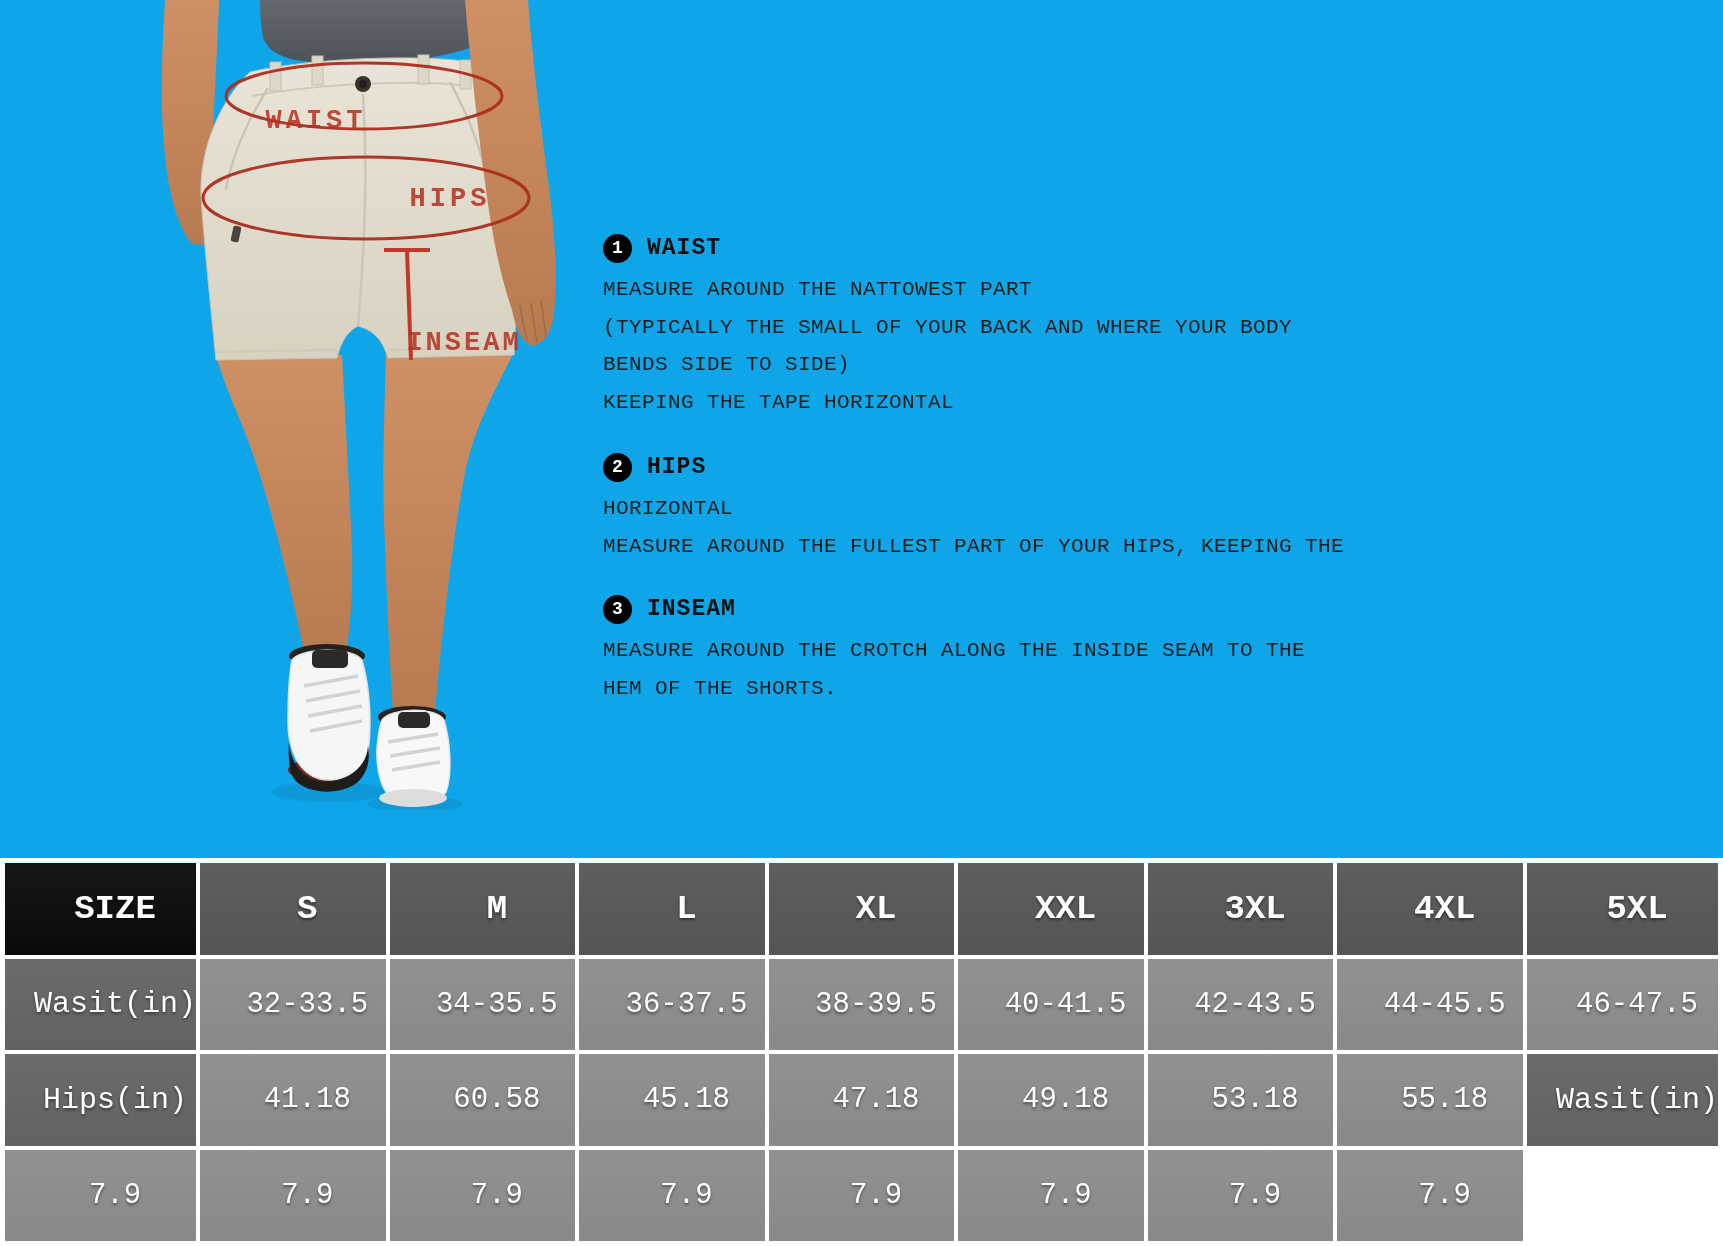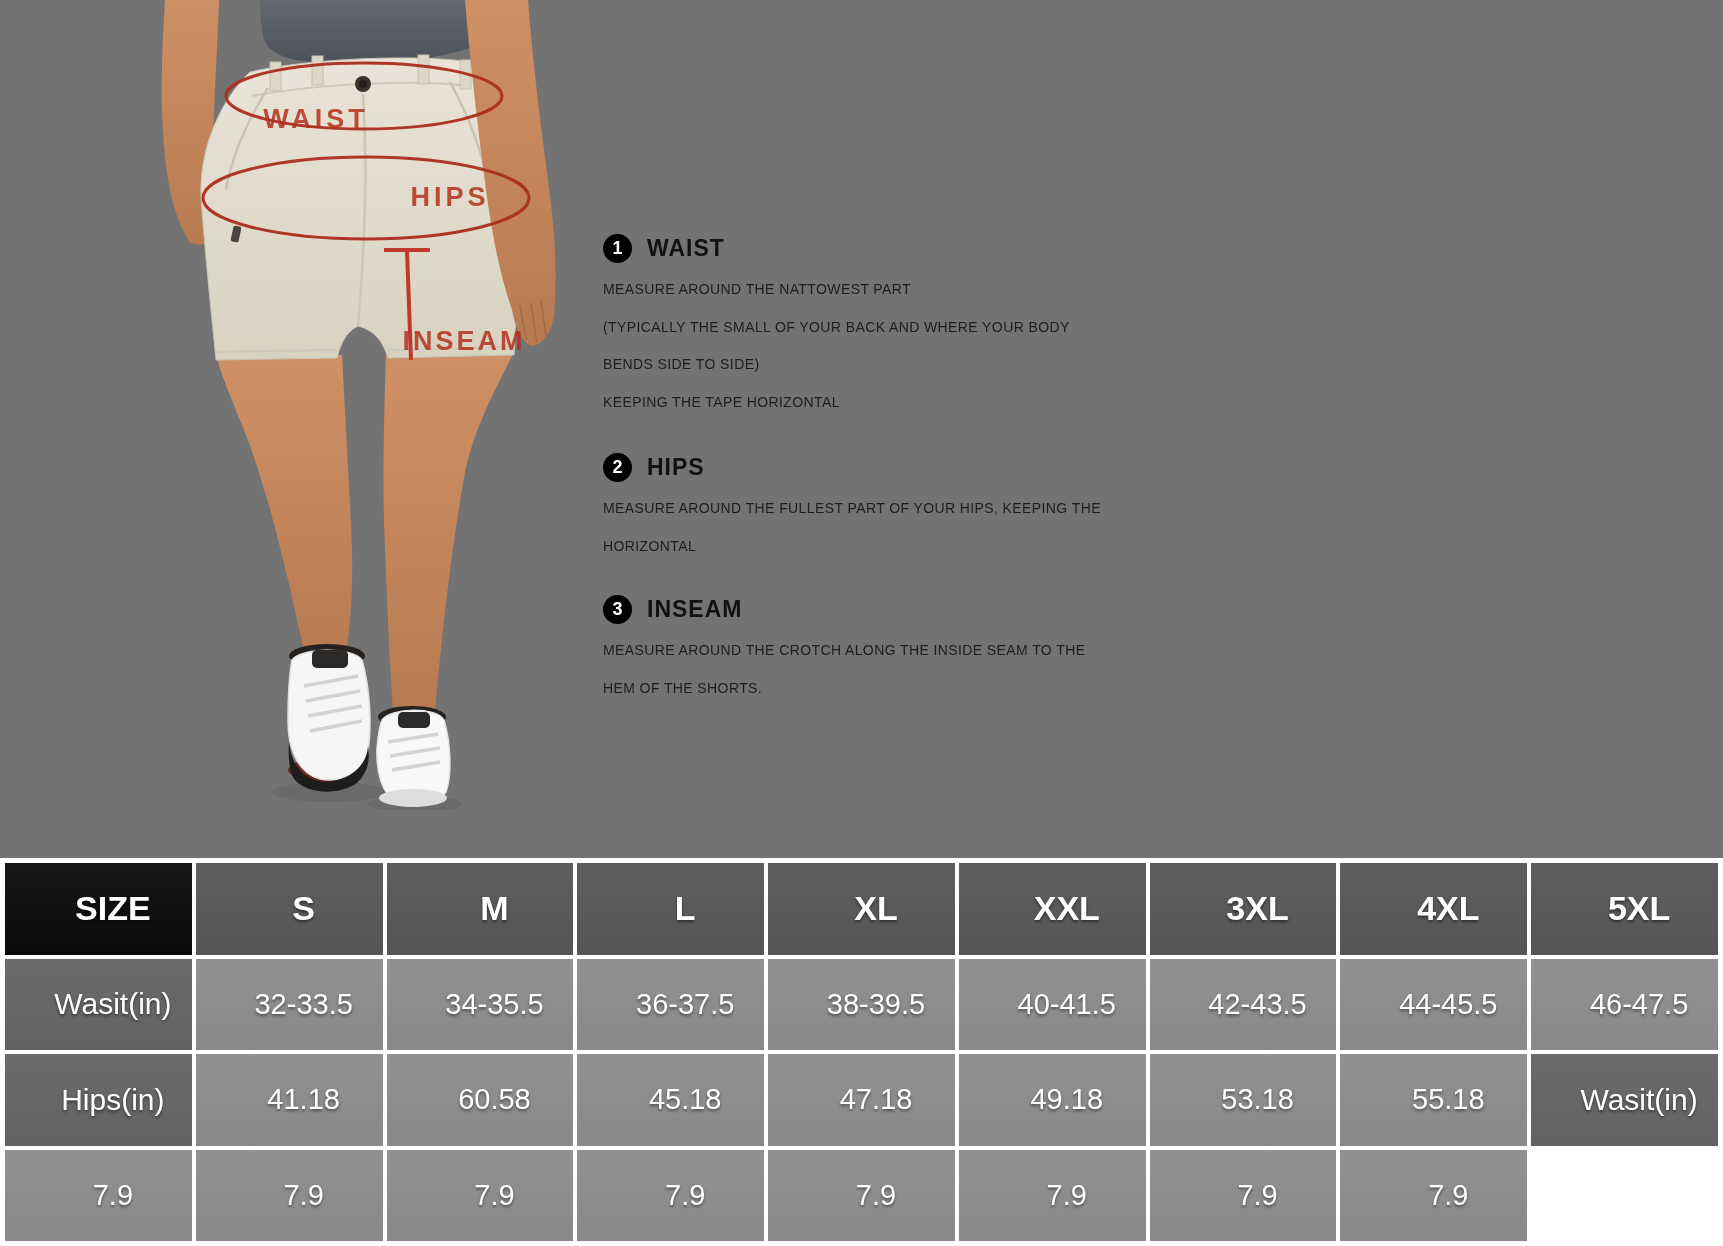--- a/index.html
+++ b/index.html
@@ -1,39 +1,39 @@
 <!DOCTYPE html>
 <html><head>
 <meta charset="utf-8">
 <style>
   * { margin:0; padding:0; box-sizing:border-box; }
   html,body { background:#ffffff; }
   .page {
     position:relative;
     width:1723px; height:1246px;
-    background:#737373;
+    background:#0ea5e9;
     overflow:hidden;
-    font-family:Liberation Sans, sans-serif;
+    font-family:Liberation Mono, monospace;
   }
 
   
   .photo-wrap { position:absolute; left:120px; top:0; width:470px; height:810px; }
 
   
   .inst-block { position:absolute; left:603px; width:780px; }
   .inst-head { display:flex; align-items:center; gap:15px; height:30px; }
   .inst-num {
     width:29px; height:29px; border-radius:50%;
     background:#000; color:#fff;
     font-size:18px; font-weight:bold;
     display:flex; align-items:center; justify-content:center;
     flex:0 0 auto;
   }
   .inst-title { font-size:23px; font-weight:bold; color:#111; letter-spacing:1px; }
-  .inst-lines { margin-top:8px; font-size:14px; color:#1d1d1d; line-height:37.5px; letter-spacing:0.4px; }
+  .inst-lines { margin-top:8px; font-size:21px; color:#1d1d1d; line-height:37.5px; letter-spacing:0.4px; }
   .b1 { top:233px; }
   .b2 { top:452px; }
   .b3 { top:594px; }
 
   
   .size-table {
     position:absolute; left:0; top:858px;
     width:1723px; height:388px;
     background:#ffffff;
     display:grid;
@@ -157,22 +157,22 @@
       <div>KEEPING THE TAPE HORIZONTAL</div>
     </div>
   </div>
 
   <div class="inst-block b2">
     <div class="inst-head">
       <div class="inst-num">2</div>
       <div class="inst-title">HIPS</div>
     </div>
     <div class="inst-lines">
+      <div>HORIZONTAL</div>
       <div>MEASURE AROUND THE FULLEST PART OF YOUR HIPS, KEEPING THE</div>
-      <div>HORIZONTAL</div>
     </div>
   </div>
 
   <div class="inst-block b3">
     <div class="inst-head">
       <div class="inst-num">3</div>
       <div class="inst-title">INSEAM</div>
     </div>
     <div class="inst-lines">
       <div>MEASURE AROUND THE CROTCH ALONG THE INSIDE SEAM TO THE</div>

